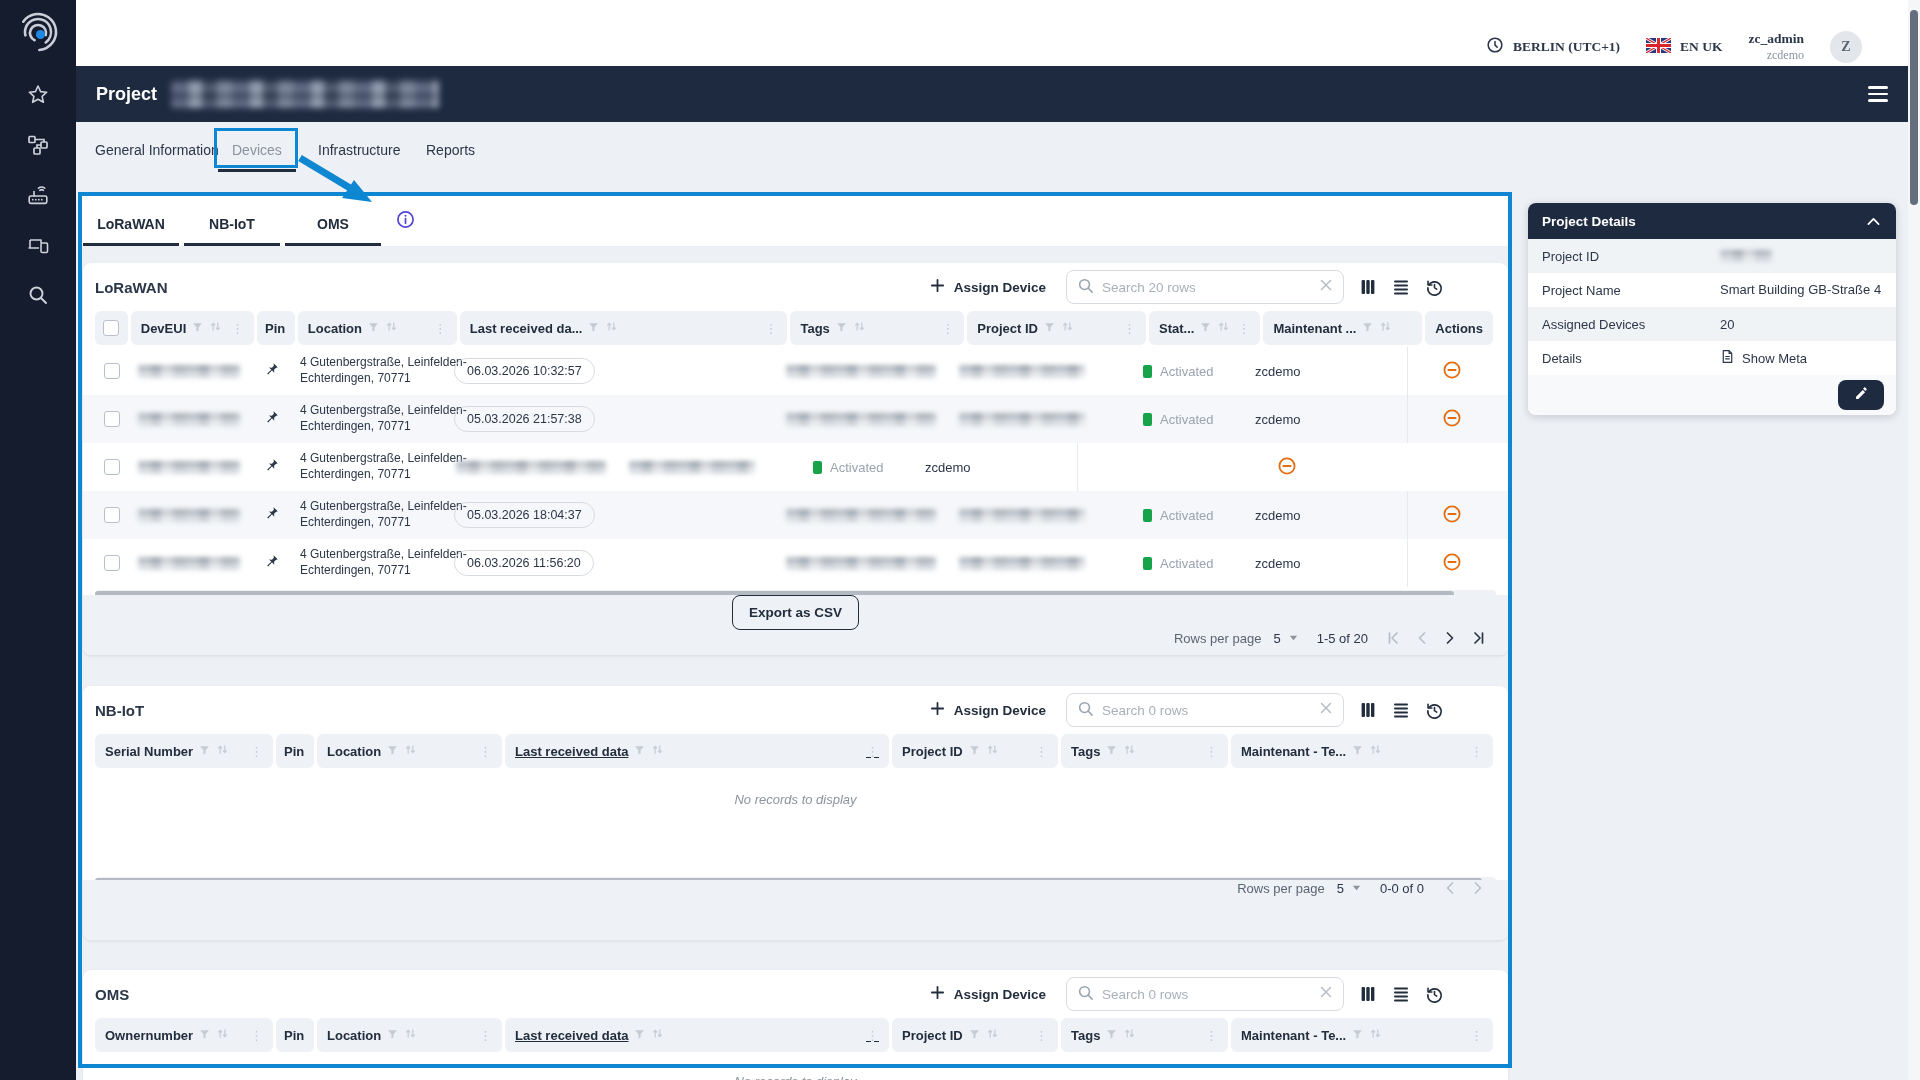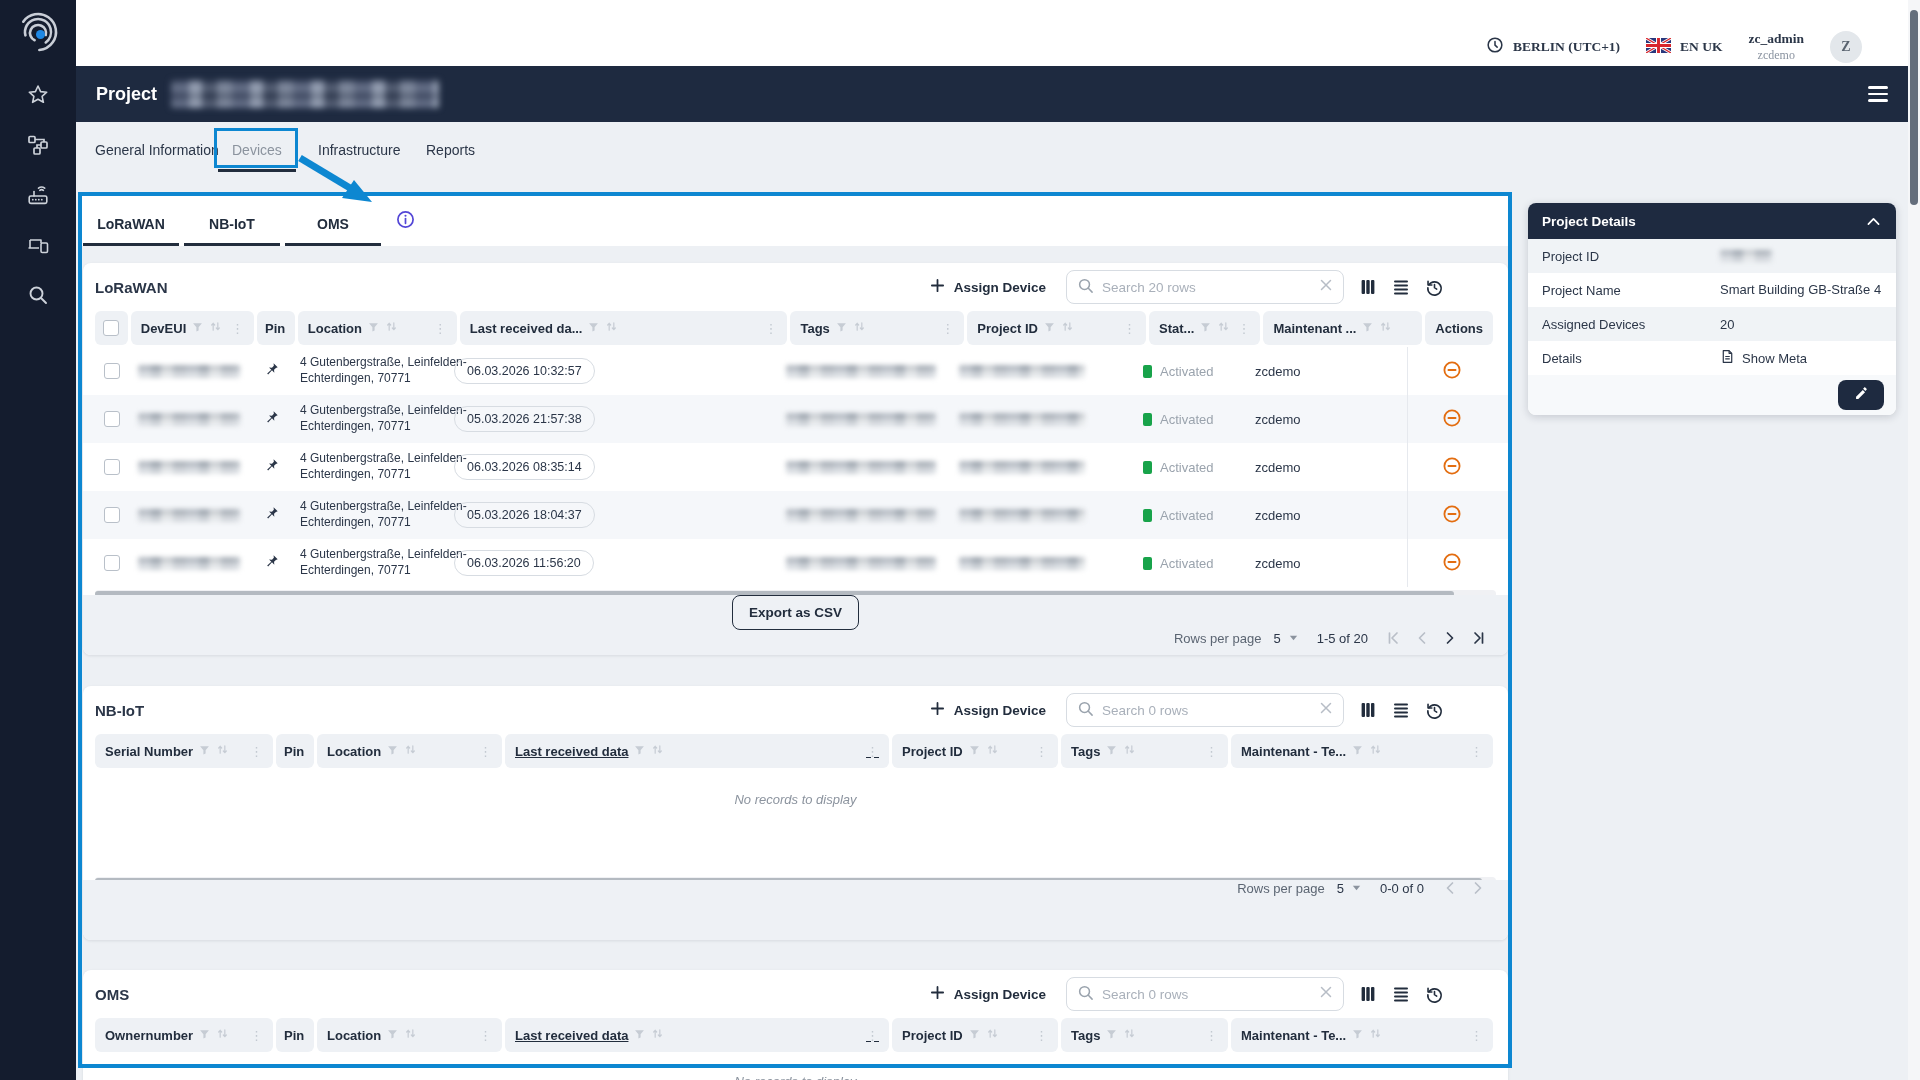--- a/index.html
+++ b/index.html
@@ -7,21 +7,21 @@
   body { font-family:"Liberation Sans","DejaVu Sans",sans-serif; background:#ffffff; position:relative; color:#2b3648; }
 
   
   .sidebar { position:absolute; left:0; top:0; width:76px; height:1080px; background:#141c2e; display:flex; flex-direction:column; align-items:center; }
   .sidebar .logo { margin-top:10px; }
   .side-ic { margin-top:24px; width:26px; height:26px; display:flex; align-items:center; justify-content:center; cursor:pointer; }
 
   
   .topbar { position:absolute; left:76px; top:15px; width:1832px; height:64px; background:#fff; display:flex; align-items:center; justify-content:flex-end; padding-right:46px; gap:26px;font-family:Liberation Serif, serif; }
   .tb-group { display:flex; align-items:center; gap:9px; font-size:13.5px; font-weight:700; color:#2b3648; }
-  .tb-user { text-align:center; line-height:1.25; }
+  .tb-user { text-align:right; line-height:1.25; }
   .tb-user .uname { font-size:13.5px; font-weight:700; color:#2b3648; }
   .tb-user .wspace { font-size:12px; color:#8a93a0; }
   .avatar { width:32px; height:32px; border-radius:50%; background:#e3e7eb; color:#5a6470; font-size:14px; font-weight:700; display:flex; align-items:center; justify-content:center; }
 
   
   .appbar { position:absolute; left:76px; top:66px; width:1832px; height:56px; background:#1e2a40; display:flex; align-items:center; padding:0 20px; }
   .appbar .title { color:#fff; font-size:18px; font-weight:700; }
   .burger { margin-left:auto; width:20px; display:flex; flex-direction:column; gap:4px; cursor:pointer; }
   .burger span { height:2.4px; background:#fff; border-radius:2px; }
 
@@ -552,23 +552,20 @@
           <span><svg width="15" height="15">
               <use href="#i-pin"></use>
             </svg></span>
         </div>
         <div class="cell w-loc" style="padding-left:10px;">
           <div class="loc2">
             <div>4 Gutenbergstraße, Leinfelden-</div>
             <div>Echterdingen, 70771</div>
           </div>
         </div>
-        <div class="cell w-date" style="padding-left:4px;">
-          <span class="datechip">06.03.2026 08:35:14</span>
-        </div>
         <div class="cell w-tags" style="padding-left:6px;">
           <span class="blur" style="width:150px;height:13px;"></span>
         </div>
         <div class="cell w-pid" style="padding-left:4px;">
           <span class="blur" style="width:126px;height:13px;"></span>
         </div>
         <div class="cell w-stat" style="padding-left:8px;">
           <span class="statusbox"></span>
           <span class="status-lbl">Activated</span>
         </div>

